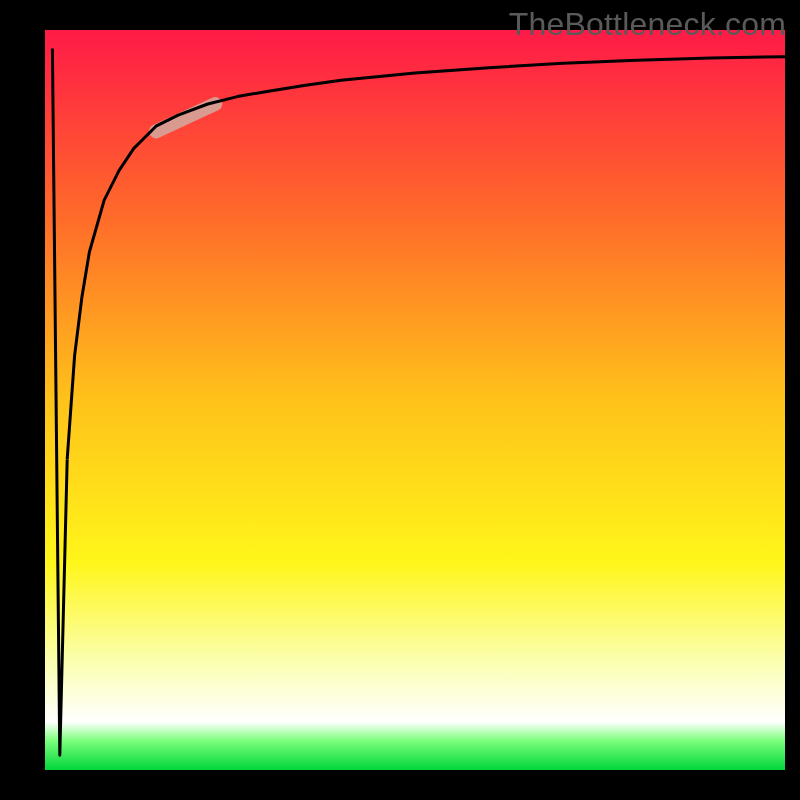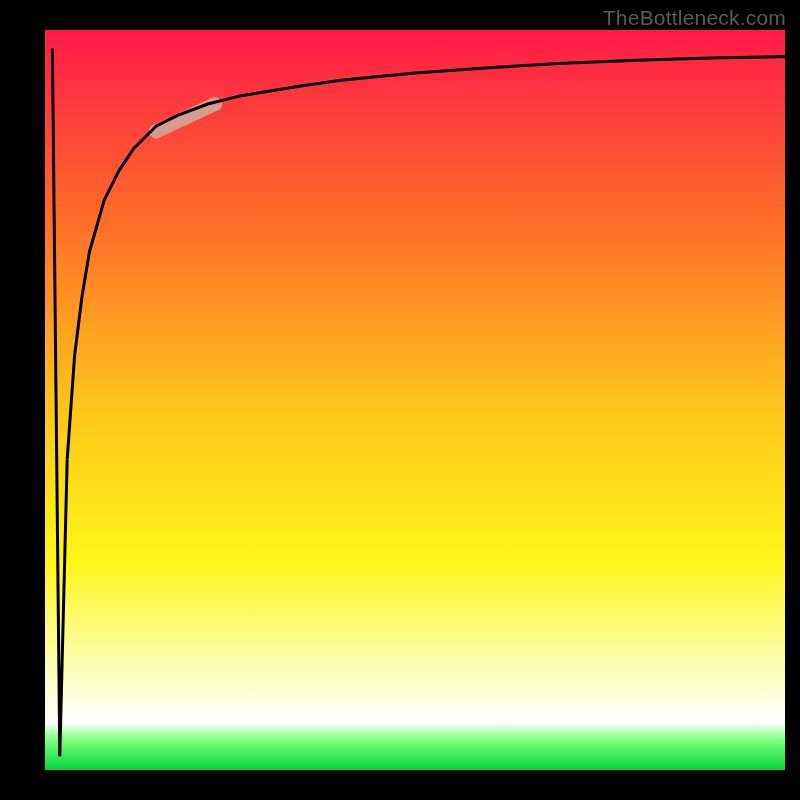--- a/index.html
+++ b/index.html
@@ -13,21 +13,21 @@
   }
   .stage {
     position: relative;
     width: 800px;
     height: 800px;
   }
   .watermark {
     position: absolute;
     top: 6px;
     right: 14px;
-    font-size: 21px;
+    font-size: 32px;
     color: #5a5a5a;
     letter-spacing: 0.2px;
     font-weight: 500;
     user-select: none;
   }
 </style>
 </head>
 <body>
 
 <div class="stage">

